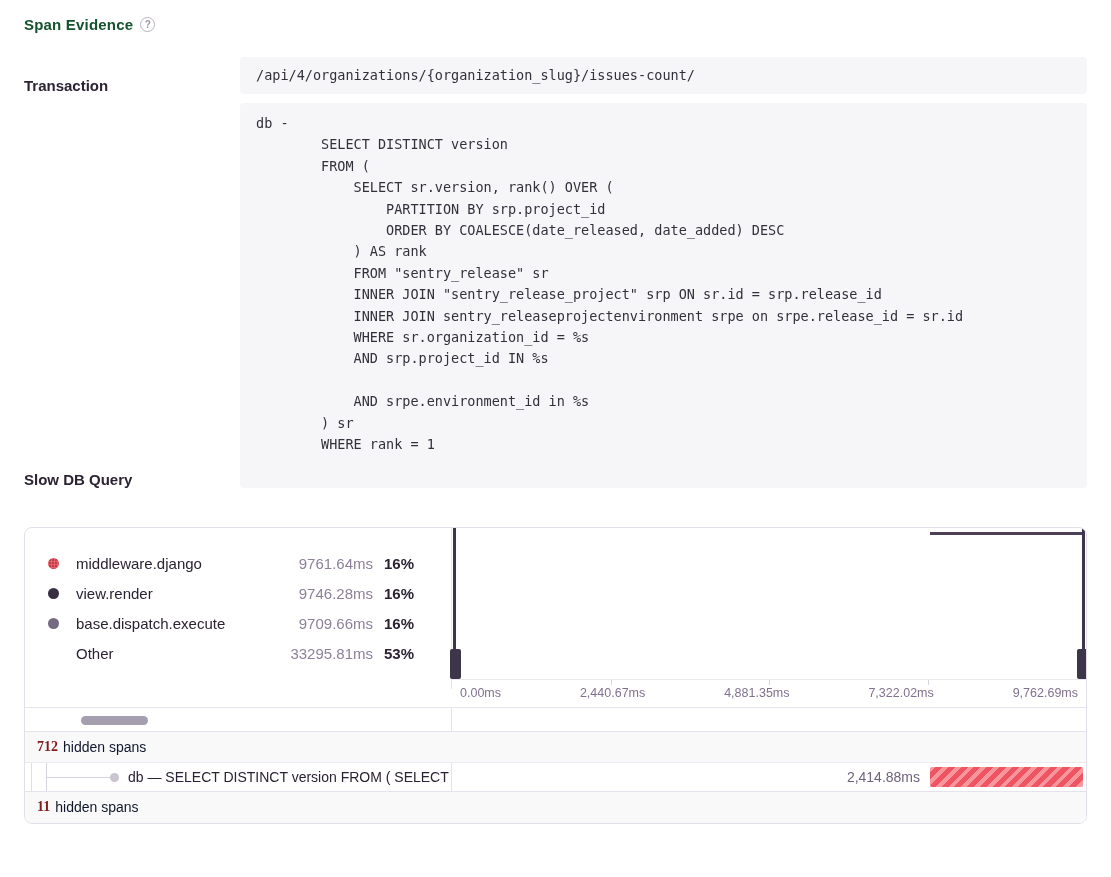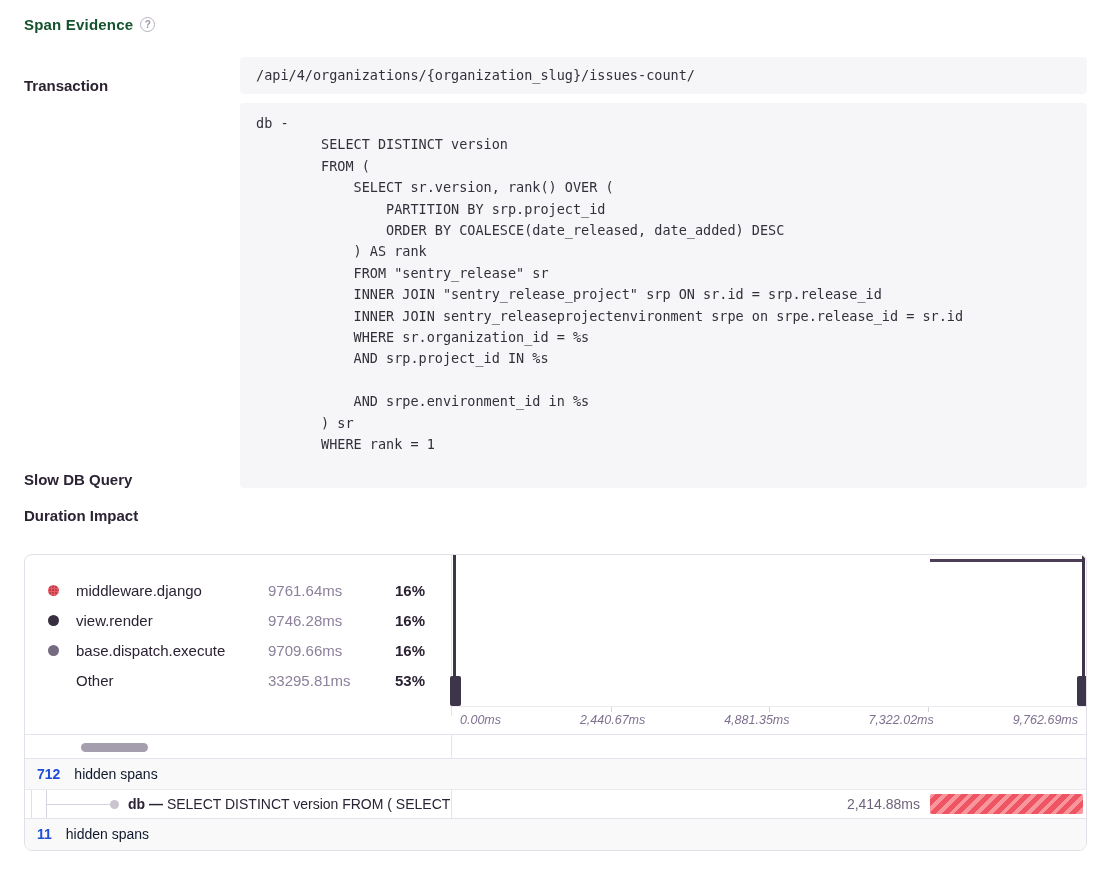--- a/index.html
+++ b/index.html
@@ -46,24 +46,24 @@
   .legend-cell { width:427px; flex:0 0 427px; border-right:1px solid #e7e3ec; height:161px; padding-top:21px; }
   .legend-row { display:flex; align-items:center; height:30px; padding:0 26px 0 23px; }
   .legend-dot-wrap { width:28px; flex:0 0 28px; display:flex; align-items:center; }
   .legend-dot { width:11px; height:11px; border-radius:50%; }
   .dot-red { background:#ee5a64;
     background-image:radial-gradient(circle at 2px 2px, #b8414d 1px, rgba(0,0,0,0) 1px);
     background-size:3px 3px; }
   .dot-dark { background:#382f41; }
   .dot-gray { background:#756b80; }
   .legend-name { flex:1; font-size:15px; color:#2b2233; }
-  .legend-duration { width:105px; font-size:15px; color:#8d809b; }
-  .legend-percent { width:52px; text-align:right; font-size:15px; font-weight:bold; color:#2b2233; }
-
-  .chart-col { flex:1; display:flex; flex-direction:column;font-style:italic; }
+  .legend-duration { width:105px; text-align:right; font-size:15px; color:#8d809b; }
+  .legend-percent { width:52px; text-align:center; font-size:15px; font-weight:bold; color:#2b2233; }
+
+  .chart-col { flex:1; display:flex; flex-direction:column; }
   .minimap { position:relative; height:152px; border-bottom:1px solid #eceaf0; }
   .vp-line { position:absolute; top:0; bottom:0; width:3px; background:#3d3549; }
   .vp-line.left { left:1px; }
   .vp-line.right { right:1px; }
   .vp-handle { position:absolute; bottom:0; width:11px; height:30px; background:#3d3549; border-radius:2px; }
   .vp-handle.left { left:-3px; }
   .vp-handle.right { right:-3px; }
   .minimap-span { position:absolute; top:4px; left:75.4%; width:24.2%; height:3px; background:#4e3f58; }
 
   .axis-row { position:relative; height:27px; display:flex; align-items:center; }
@@ -73,31 +73,31 @@
 
   .scroll-row { display:flex; border-top:1px solid #e7e3ec; height:24px; }
   .scroll-left { width:427px; flex:0 0 427px; border-right:1px solid #e7e3ec; position:relative; }
   .scroll-thumb { position:absolute; left:56px; top:8px; width:67px; height:9px; border-radius:5px; background:#a59eae; cursor:pointer; }
   .scroll-right { flex:1; }
 
   .hidden-row {
     border-top:1px solid #e7e3ec; background:#f9f9fa; height:31px;
     display:flex; align-items:center; padding-left:12px; font-size:14px;
   }
-  .hidden-count { font-weight:bold; color:#1d4ed8; margin-right:14px; }
+  .hidden-count { font-weight:bold; color:#7f1d1d; margin-right:5px;font-family:Liberation Serif, serif; }
   .hidden-label { color:#0f172a; }
 
   .span-row { display:flex; border-top:1px solid #eceaf0; height:29px; background:#fff; }
   .span-left { width:427px; flex:0 0 427px; border-right:1px solid #e7e3ec; position:relative; overflow:hidden; white-space:nowrap; }
   .guide-a { position:absolute; left:6px; top:0; bottom:0; width:1px; background:#e2dee7; }
   .guide-b { position:absolute; left:21px; top:0; bottom:0; width:1px; background:#d7d3dc; }
   .connector-h { position:absolute; left:21px; top:14px; width:68px; height:1px; background:#d7d3dc; }
   .connector-dot { position:absolute; left:85px; top:10px; width:9px; height:9px; border-radius:50%; background:#c9c4d0; }
   .span-title { position:absolute; left:103px; top:0; line-height:29px; font-size:14px; color:#2b2233; }
-  .span-op { font-weight:bold;text-align:right; }
+  .span-op { font-weight:normal;text-align:right; }
   .span-desc { font-weight:normal; }
   .span-right { flex:1; position:relative;text-align:center; }
   .span-duration {
     position:absolute; right:calc(24.6% + 10px); top:0; line-height:29px;
     font-size:14px; color:#6f627e;
   }
   .span-bar {
     position:absolute; left:75.4%; width:24.2%; top:4px; height:20px; border-radius:2px;
     background:repeating-linear-gradient(135deg, #f8969e 0 4px, #ef5463 4px 9px);
   }
@@ -134,21 +134,20 @@
             WHERE sr.organization_id = %s
             AND srp.project_id IN %s
 
             AND srpe.environment_id in %s
         ) sr
         WHERE rank = 1</pre>
       </div>
   </div>
 
   <div class="evidence-row">
-    <div class="evidence-label">Duration Impact</div>
   </div>
 
   <div class="trace-panel">
 
     <div class="trace-top">
 
       <div class="legend-cell">
 
         <div class="legend-row">
           <span class="legend-dot-wrap">

